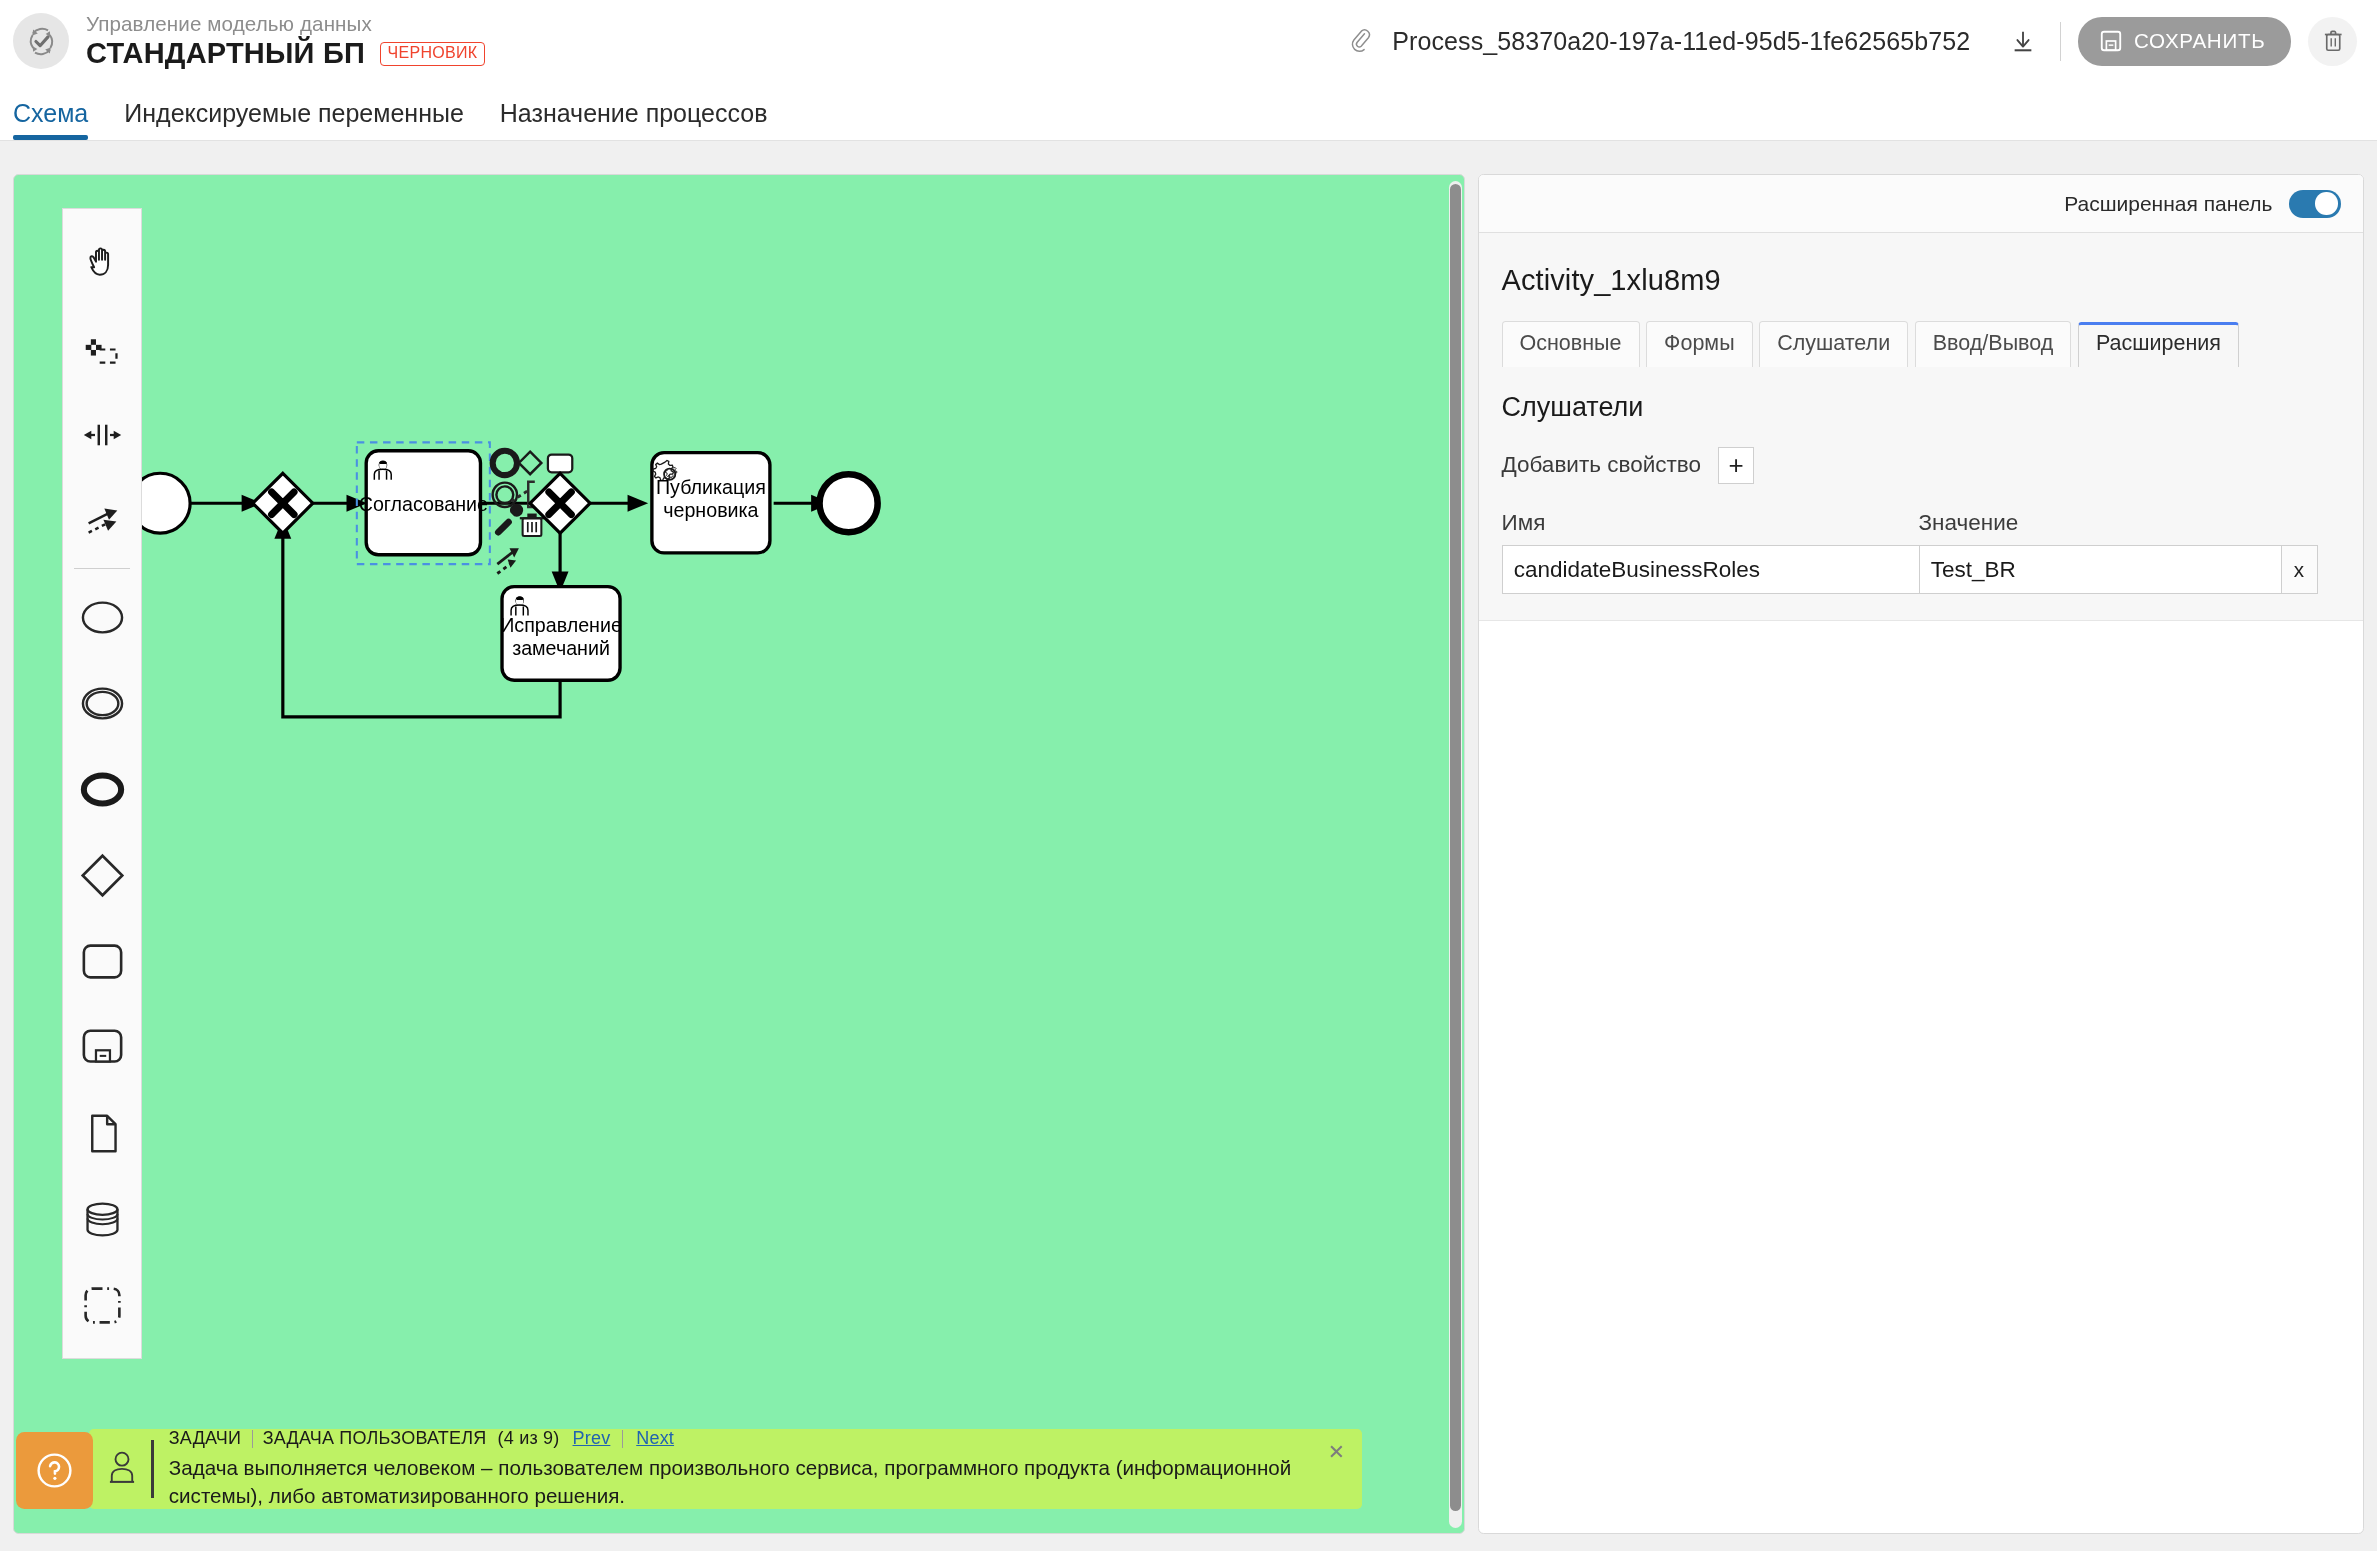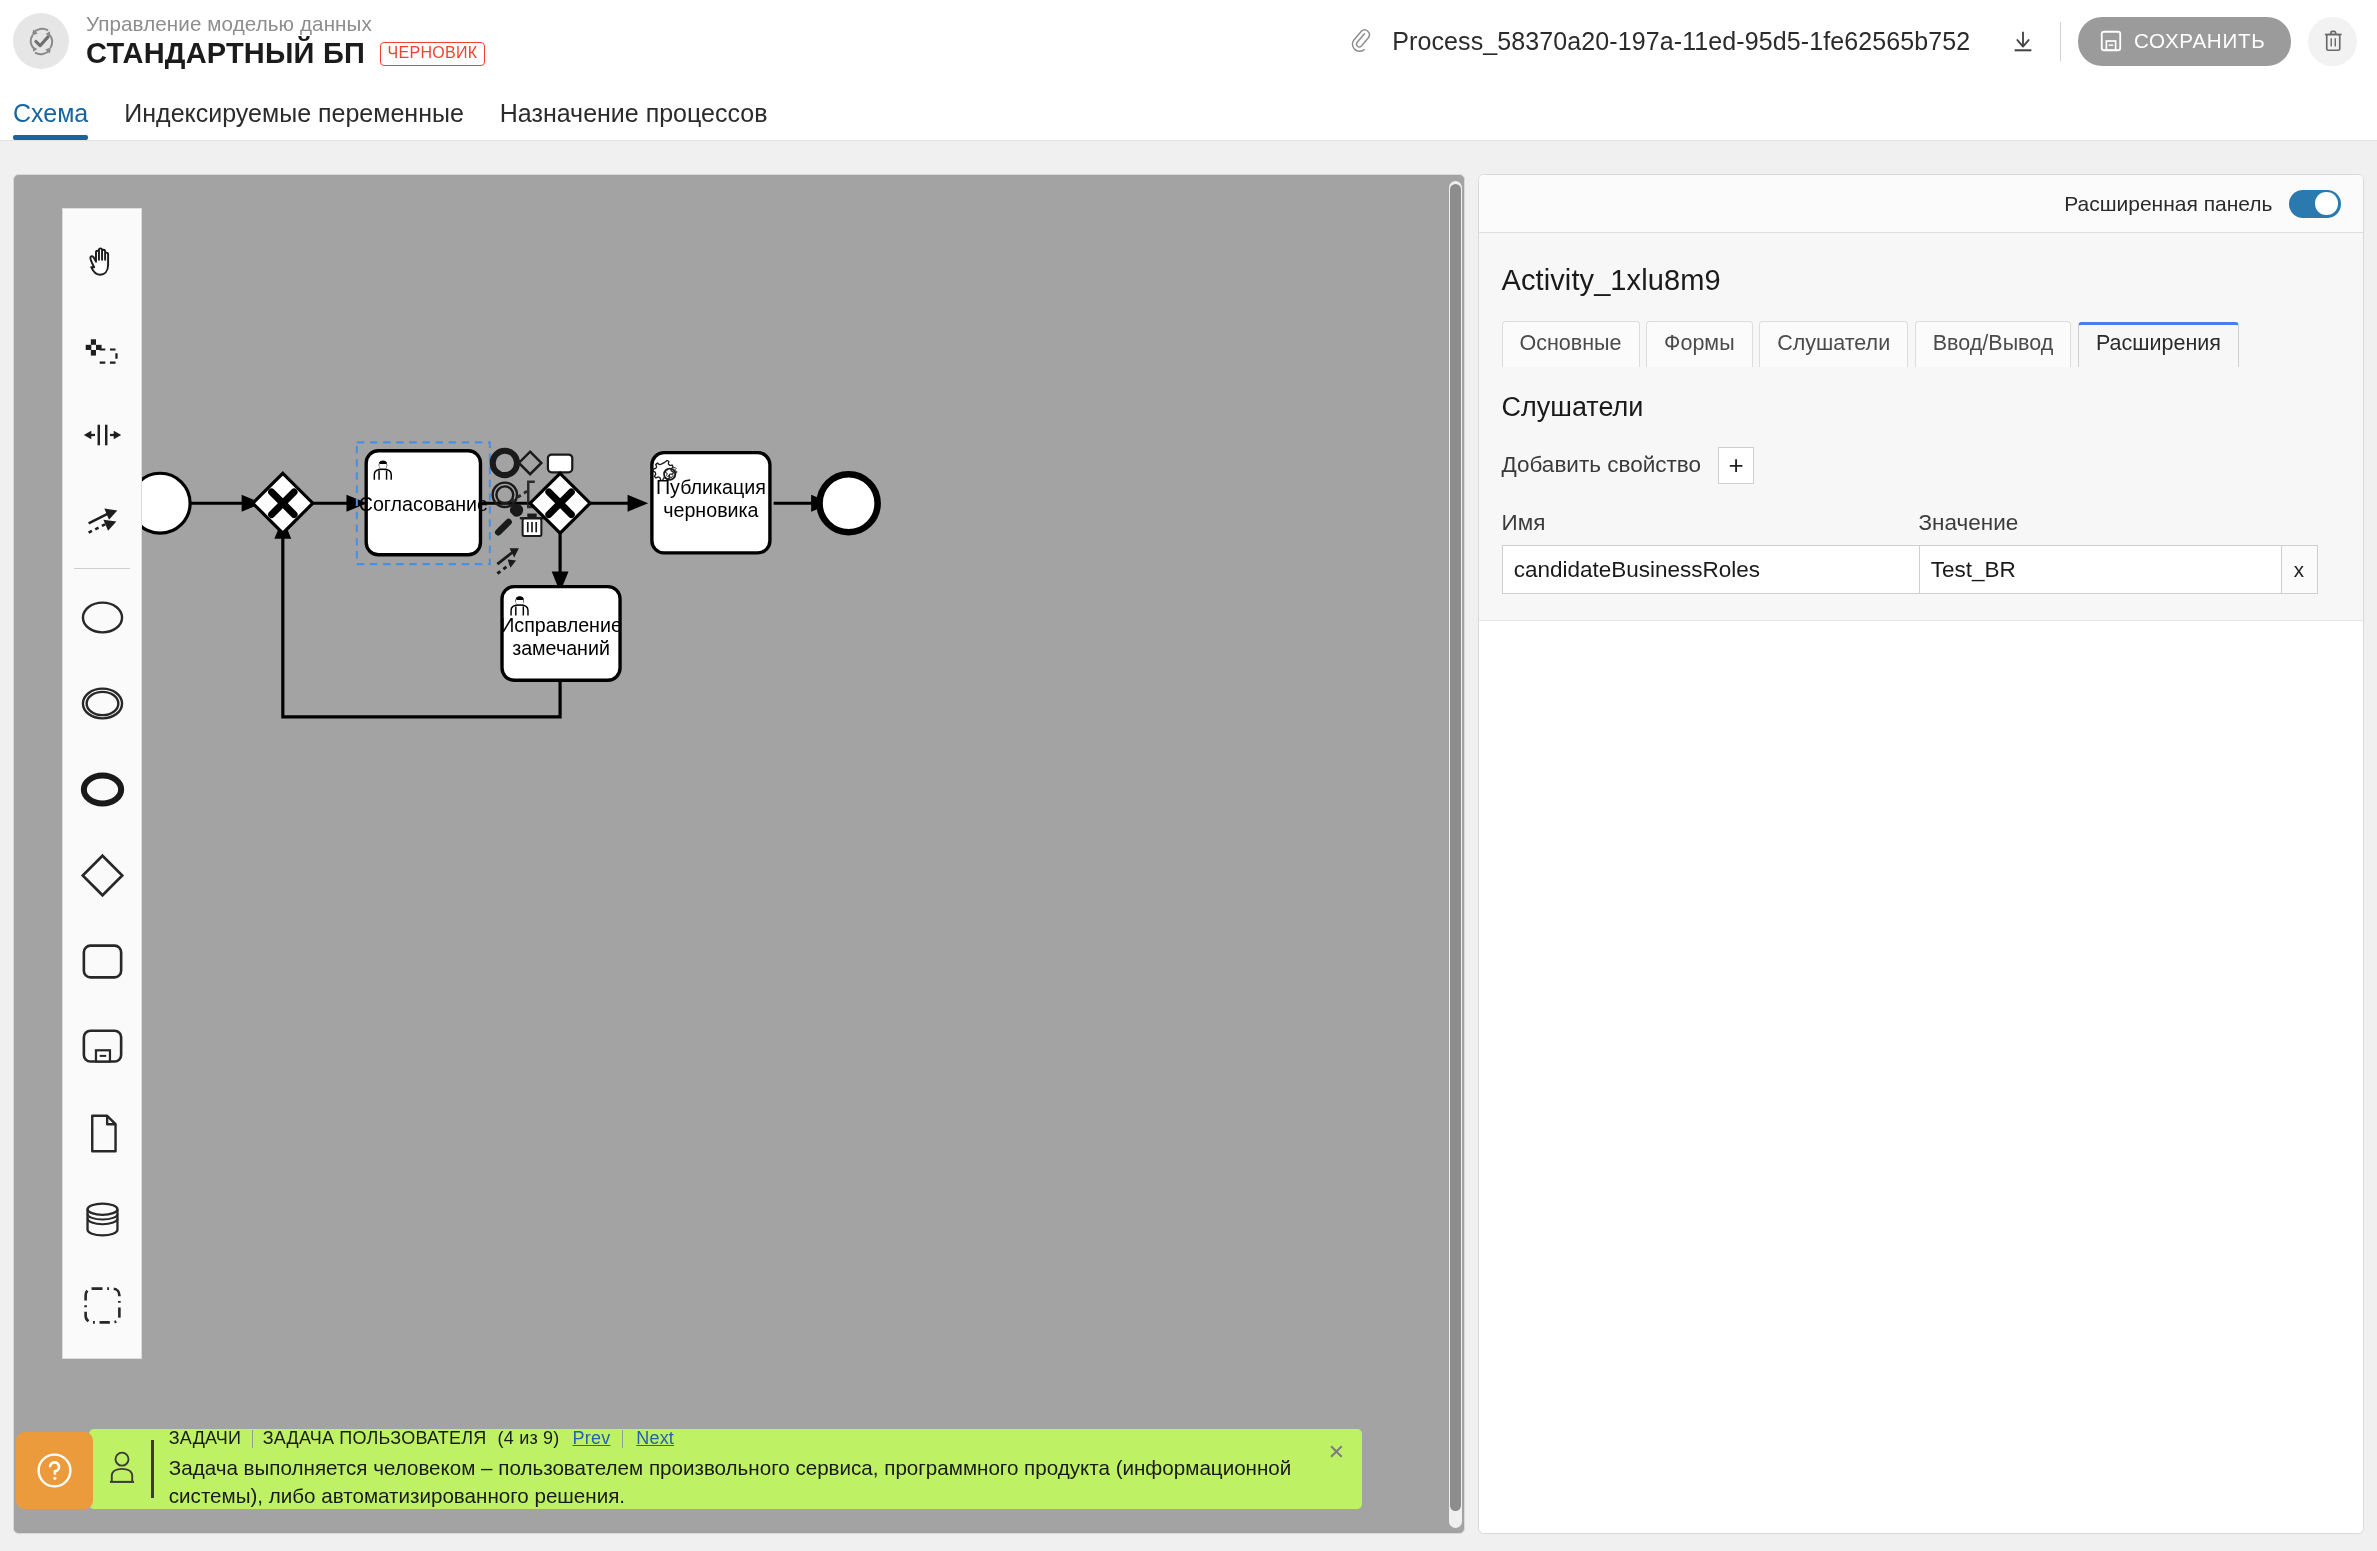--- a/index.html
+++ b/index.html
@@ -73,21 +73,21 @@
   }
 
   
   .workspace {
     position: absolute; left: 0; top: 141px; width: 2378px; height: 1411px;
     background: #f0f0f0;
   }
 
   .canvas-panel {
     position: absolute; left: 13px; top: 33px; width: 1452px; height: 1360px;
-    background: #a3a3a3; border: 0.9px solid #d9d9d9; border-radius: 5.6px;
+    background: #86efac; border: 0.9px solid #d9d9d9; border-radius: 5.6px;
     overflow: hidden;
   }
 
   
   .palette {
     position: absolute; left: 48px; top: 33px; width: 80px;
     background: #fafafa; border: 0.9px solid #dcdcdc;
     display: flex; flex-direction: column; align-items: center;
     padding: 11.2px 0 9.4px;
   }

